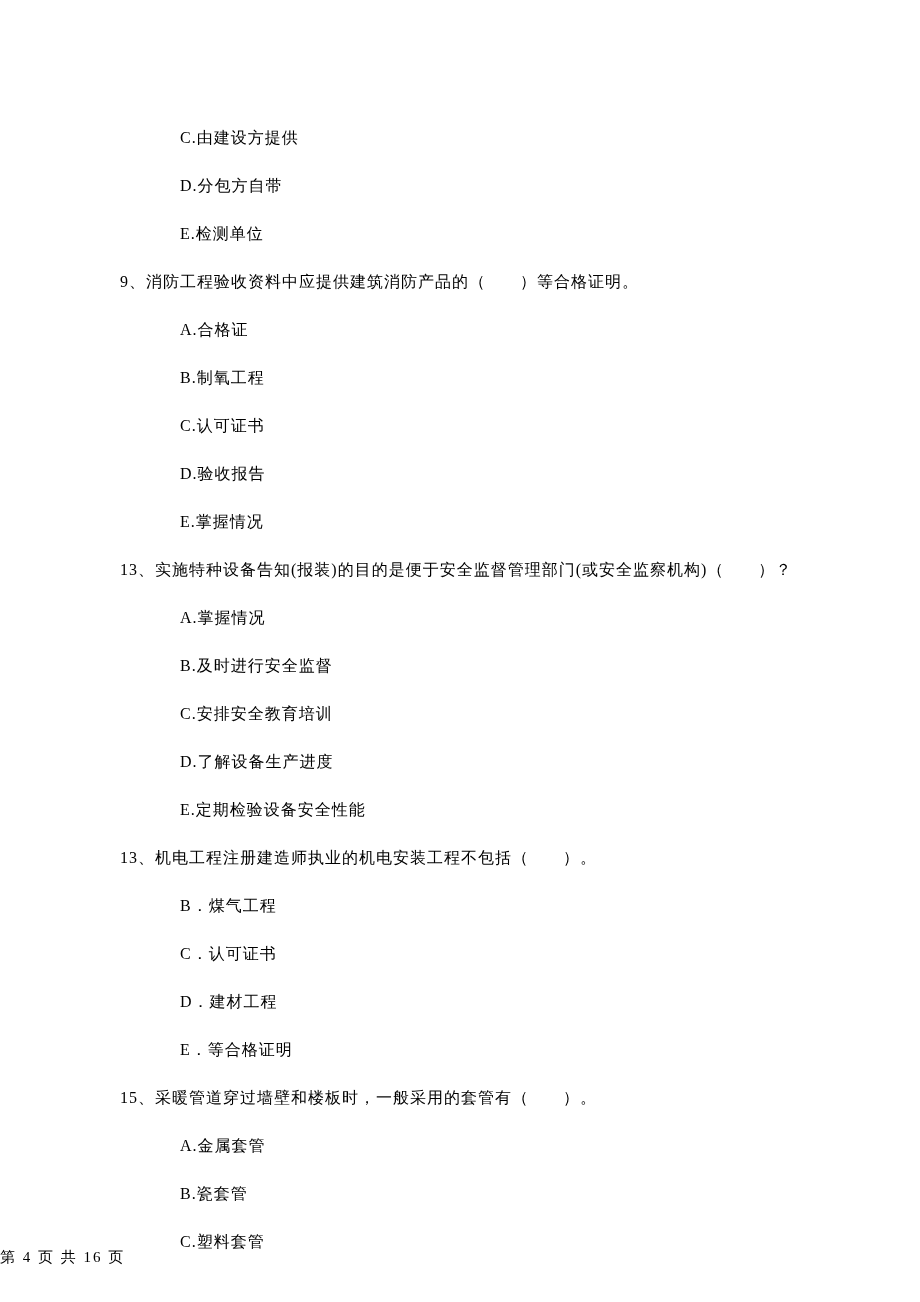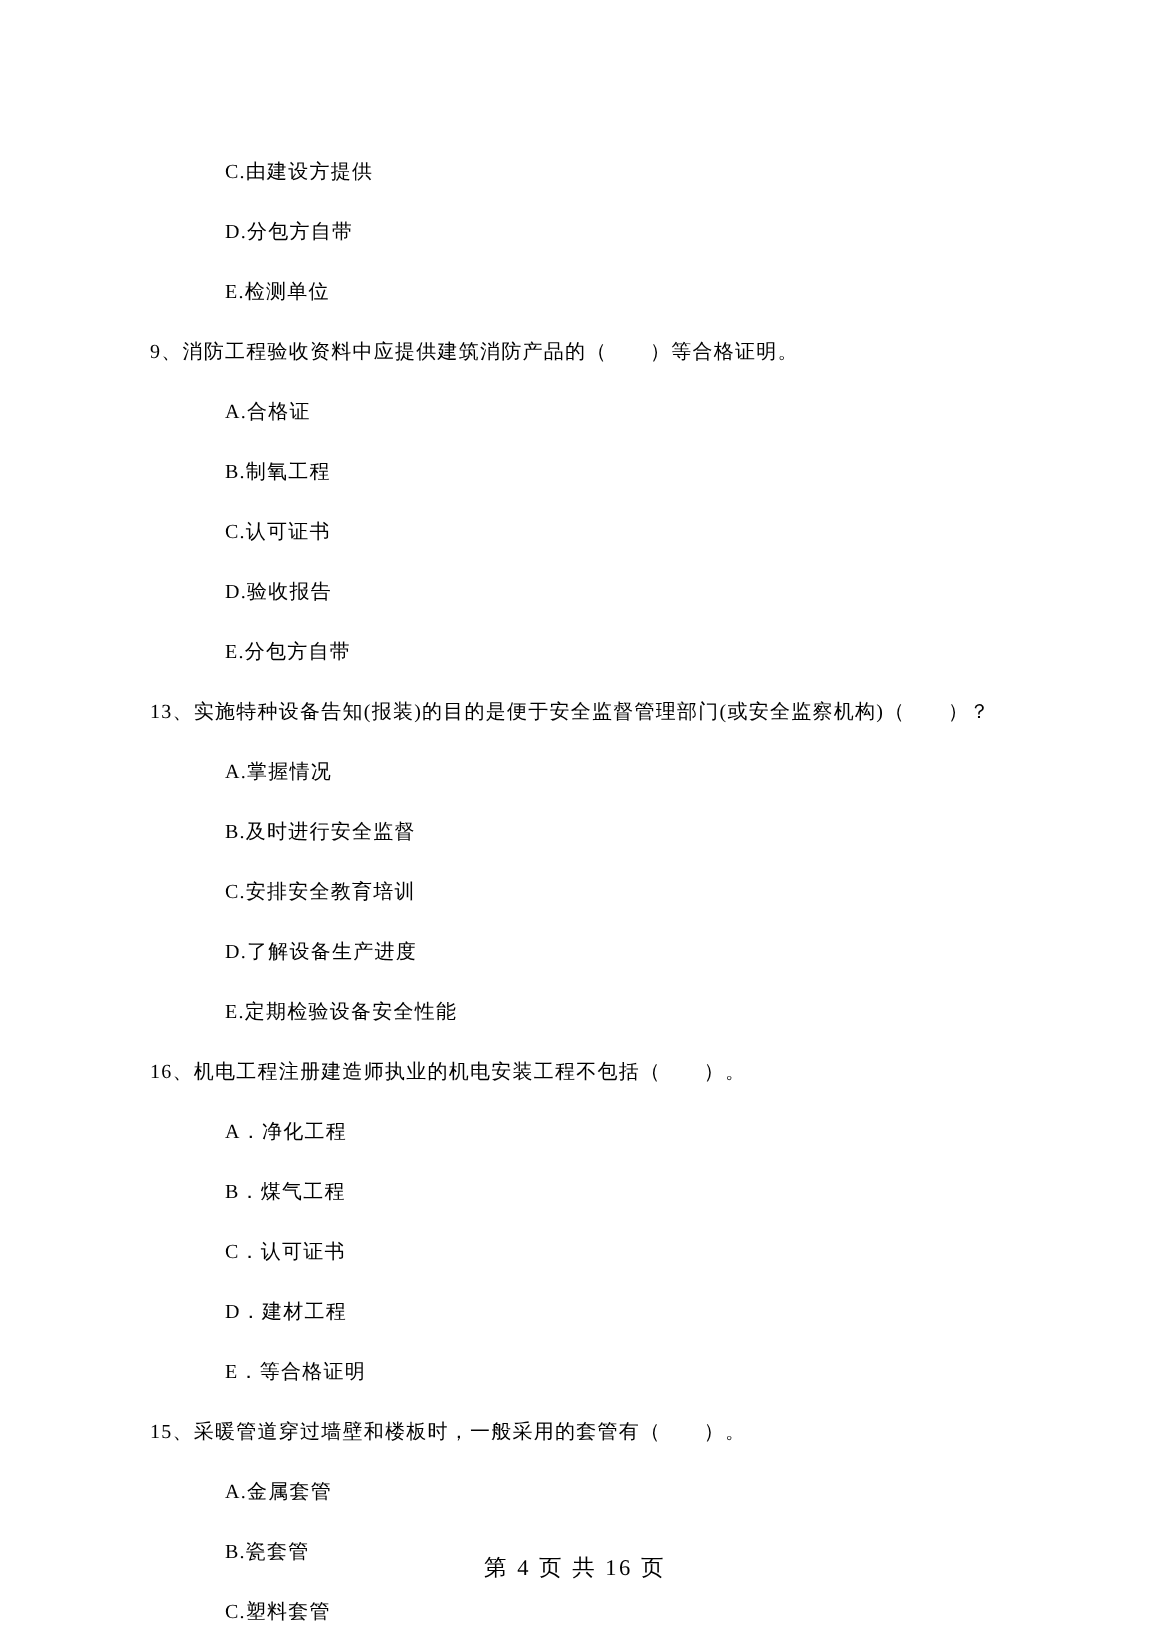--- a/index.html
+++ b/index.html
@@ -25,57 +25,55 @@
       margin-bottom: 24px;
       letter-spacing: 1px;
     }
     .question-group {
       margin-top: 6px;
     }
     .footer {
       position: absolute;
       bottom: 34px;
       width: 100%;
-      text-align: center;
-      font-size: 18px;
+      font-size: 15px;
       letter-spacing: 2px;
     }
   </style>
 </head>
 <body>
 
 <div class="content">
 
   <div class="question-group">
     <div class="option">C.由建设方提供</div>
     <div class="option">D.分包方自带</div>
     <div class="option">E.检测单位</div>
   </div>
 
   <div class="question-group">
     <div class="question">9、消防工程验收资料中应提供建筑消防产品的（　　）等合格证明。</div>
     <div class="option">A.合格证</div>
     <div class="option">B.制氧工程</div>
     <div class="option">C.认可证书</div>
     <div class="option">D.验收报告</div>
-    <div class="option">E.分包方自带</div>
+    <div class="option">E.掌握情况</div>
   </div>
 
   <div class="question-group">
     <div class="question">13、实施特种设备告知(报装)的目的是便于安全监督管理部门(或安全监察机构)（　　）？</div>
     <div class="option">A.掌握情况</div>
     <div class="option">B.及时进行安全监督</div>
     <div class="option">C.安排安全教育培训</div>
     <div class="option">D.了解设备生产进度</div>
     <div class="option">E.定期检验设备安全性能</div>
   </div>
 
   <div class="question-group">
-    <div class="question">16、机电工程注册建造师执业的机电安装工程不包括（　　）。</div>
-    <div class="option">A．净化工程</div>
+    <div class="question">13、机电工程注册建造师执业的机电安装工程不包括（　　）。</div>
     <div class="option">B．煤气工程</div>
     <div class="option">C．认可证书</div>
     <div class="option">D．建材工程</div>
     <div class="option">E．等合格证明</div>
   </div>
 
   <div class="question-group">
     <div class="question">15、采暖管道穿过墙壁和楼板时，一般采用的套管有（　　）。</div>
     <div class="option">A.金属套管</div>
     <div class="option">B.瓷套管</div>

